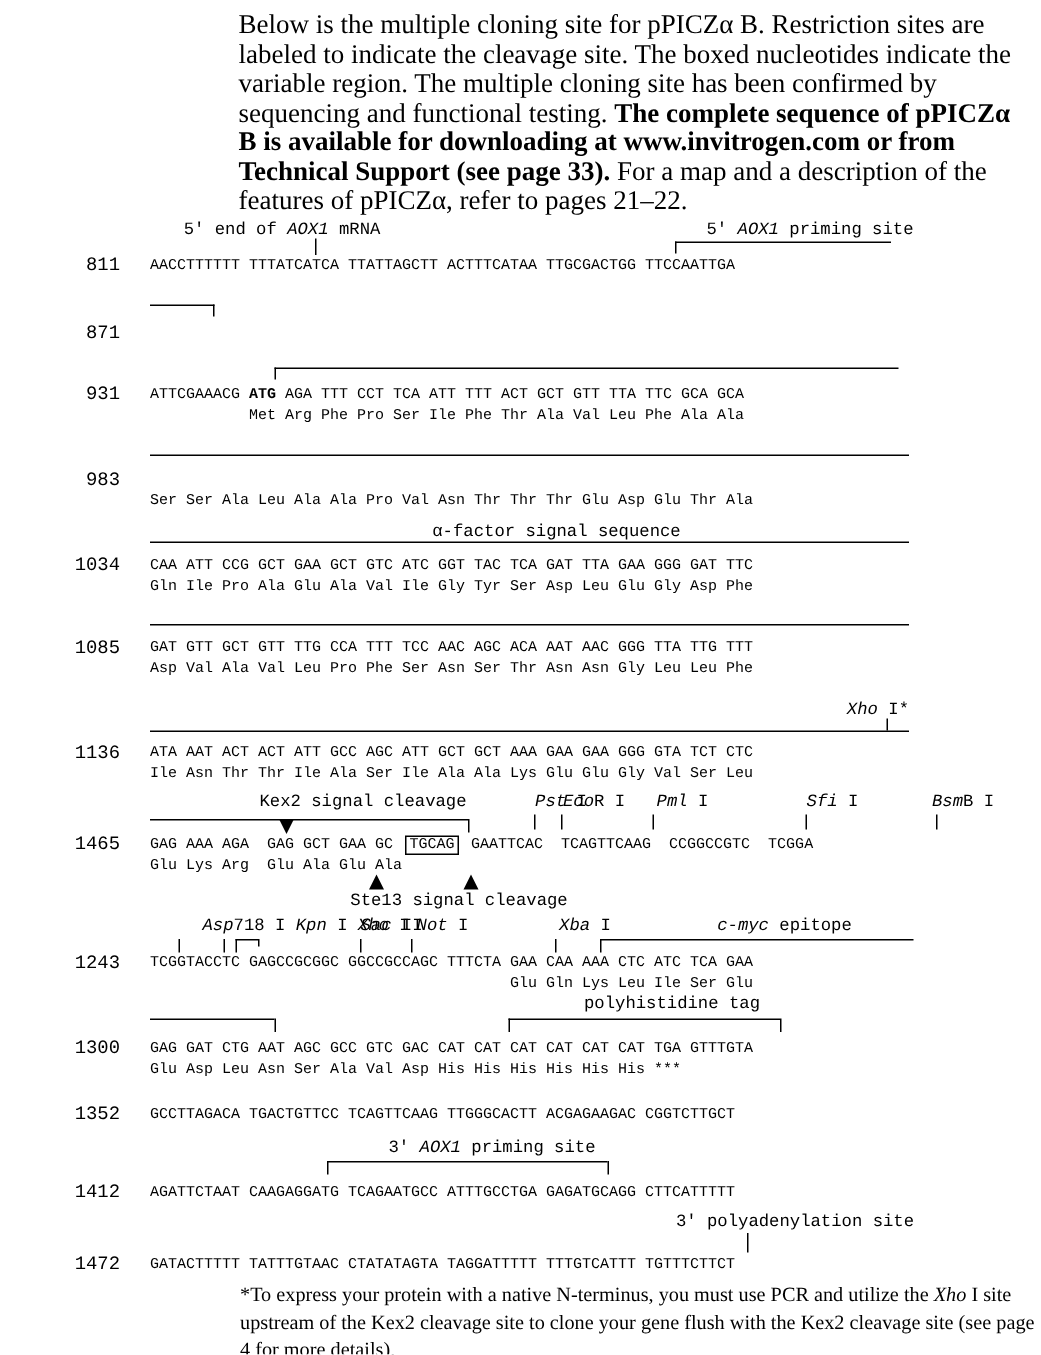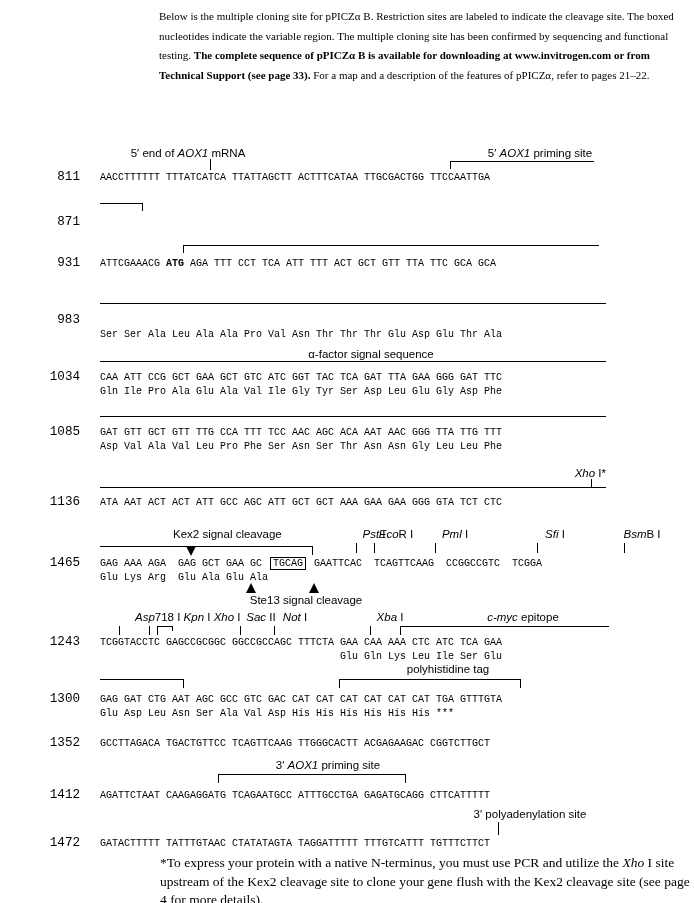--- a/index.html
+++ b/index.html
@@ -1,29 +1,29 @@
 <!DOCTYPE html>
 <html><head>
 <meta charset="utf-8">
 <style>
   html,body{margin:0;padding:0;background:#fff;}
   .page{position:relative;width:694px;height:903px;background:#fff;overflow:hidden;
         font-family:"Liberation Sans",sans-serif;color:#000;}
   .title{position:absolute;left:8px;top:8px;font-weight:bold;font-size:13.5px;line-height:18px;
          font-family:"Liberation Sans",sans-serif;}
   .intro{position:absolute;left:159px;top:7px;width:526px;font-family:"Liberation Serif",serif;
-         font-size:11px;line-height:19.5px;}
+         font-size:18px;line-height:19.5px;}
   .intro b{font-weight:bold;}
   .num{position:absolute;left:38px;width:42px;text-align:right;
        font-family:"Liberation Mono",monospace;font-size:12.6px;line-height:13px;}
   .seq{position:absolute;left:100px;font-family:"Liberation Mono",monospace;
        font-size:10px;line-height:13px;white-space:pre;}
   .seq .bold{font-weight:bold;}
   .boxed{border:1px solid #000;padding:0 2px;margin:0 2px;}
-  .lbl{position:absolute;font-family:Liberation Sans, sans-serif;font-size:11.5px;
+  .lbl{position:absolute;font-family:Liberation Mono, monospace;font-size:11.5px;
        line-height:13px;white-space:nowrap;padding-left:36px;}
   .lbl.c{transform:translateX(-50%);}
   .lbl.r{transform:translateX(-100%);}
   .lbl i{font-style:italic;}
   .hline{position:absolute;height:1px;background:#000;}
   .vline{position:absolute;width:1px;background:#000;}
   .tri-down{position:absolute;width:0;height:0;border-left:5px solid transparent;
             border-right:5px solid transparent;border-top:10px solid #000;transform:translateX(-50%);}
   .tri-up{position:absolute;width:0;height:0;border-left:5px solid transparent;
           border-right:5px solid transparent;border-bottom:10px solid #000;transform:translateX(-50%);}
@@ -46,20 +46,21 @@
   <div class="seq" style="top:171px">AACCTTTTTT TTTATCATCA TTATTAGCTT ACTTTCATAA TTGCGACTGG TTCCAATTGA</div>
 
   <div class="hline" style="left:100px;top:203px;width:43px"></div>
   <div class="vline" style="left:142px;top:203px;height:8px"></div>
   <div class="num" style="top:216px">871</div>
 
   <div class="vline" style="left:183px;top:245px;height:8px"></div>
   <div class="hline" style="left:183px;top:245px;width:416px"></div>
   <div class="num" style="top:257px">931</div>
   <div class="seq" style="top:257px"><span>ATTCGAAACG </span><span class="bold">ATG</span><span> AGA TTT CCT TCA ATT TTT ACT GCT GTT TTA TTC GCA GCA</span></div>
+  <div class="seq" style="top:271px">           Met Arg Phe Pro Ser Ile Phe Thr Ala Val Leu Phe Ala Ala</div>
 
   <div class="hline" style="left:100px;top:303px;width:506px"></div>
   <div class="num" style="top:314px">983</div>
   <div class="seq" style="top:328px">Ser Ser Ala Leu Ala Ala Pro Val Asn Thr Thr Thr Glu Asp Glu Thr Ala</div>
 
   <div class="lbl c" style="left:353px;top:348px">α-factor signal sequence</div>
   <div class="hline" style="left:100px;top:361px;width:506px"></div>
   <div class="num" style="top:371px">1034</div>
   <div class="seq" style="top:371px">CAA ATT CCG GCT GAA GCT GTC ATC GGT TAC TCA GAT TTA GAA GGG GAT TTC</div>
   <div class="seq" style="top:385px">Gln Ile Pro Ala Glu Ala Val Ile Gly Tyr Ser Asp Leu Glu Gly Asp Phe</div>
@@ -67,20 +68,21 @@
   <div class="hline" style="left:100px;top:416px;width:506px"></div>
   <div class="num" style="top:426px">1085</div>
   <div class="seq" style="top:426px">GAT GTT GCT GTT TTG CCA TTT TCC AAC AGC ACA AAT AAC GGG TTA TTG TTT</div>
   <div class="seq" style="top:440px">Asp Val Ala Val Leu Pro Phe Ser Asn Ser Thr Asn Asn Gly Leu Leu Phe</div>
 
   <div class="lbl r" style="left:606px;top:467px"><i>Xho</i><span> I*</span></div>
   <div class="vline" style="left:591px;top:479px;height:8px"></div>
   <div class="hline" style="left:100px;top:487px;width:506px"></div>
   <div class="num" style="top:496px">1136</div>
   <div class="seq" style="top:496px">ATA AAT ACT ACT ATT GCC AGC ATT GCT GCT AAA GAA GAA GGG GTA TCT CTC</div>
+  <div class="seq" style="top:510px">Ile Asn Thr Thr Ile Ala Ser Ile Ala Ala Lys Glu Glu Gly Val Ser Leu</div>
 
   <div class="lbl" style="left:137px;top:528px">Kex2 signal cleavage</div>
   <div class="lbl c" style="left:356px;top:528px"><i>Pst</i><span> I</span></div>
   <div class="lbl c" style="left:378px;top:528px"><i>Eco</i><span>R I</span></div>
   <div class="lbl c" style="left:437px;top:528px"><i>Pml</i><span> I</span></div>
   <div class="lbl c" style="left:537px;top:528px"><i>Sfi</i><span> I</span></div>
   <div class="lbl c" style="left:624px;top:528px"><i>Bsm</i><span>B I</span></div>
   <div class="vline" style="left:356px;top:543px;height:10px"></div>
   <div class="vline" style="left:374px;top:543px;height:10px"></div>
   <div class="vline" style="left:435px;top:543px;height:10px"></div>

